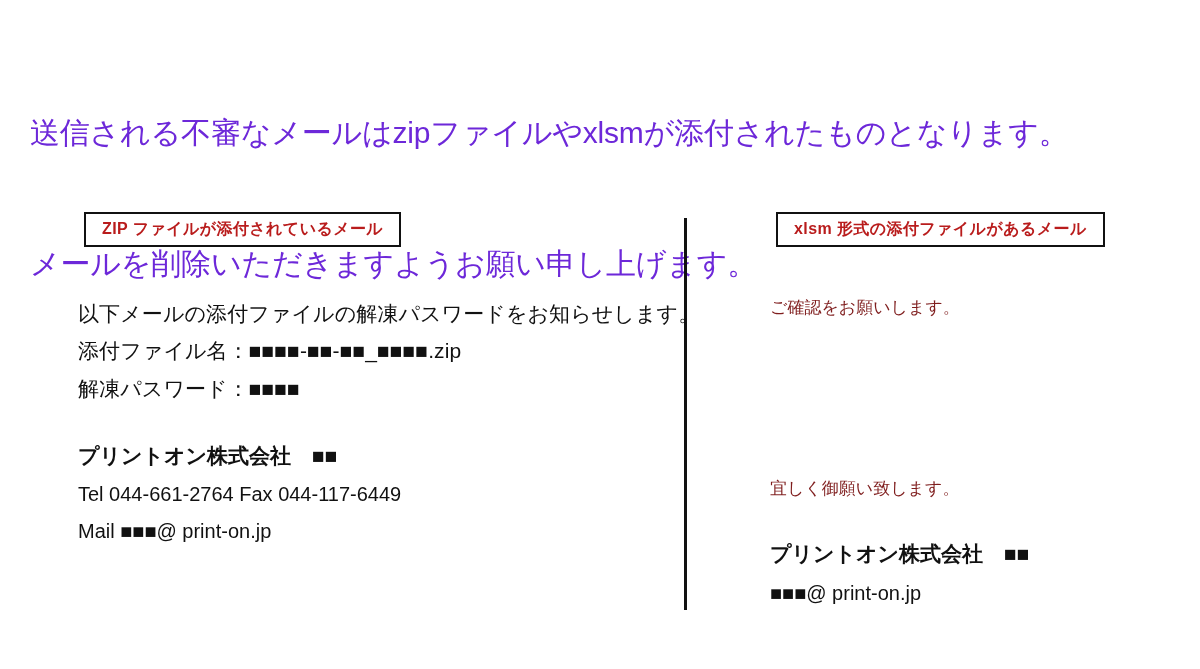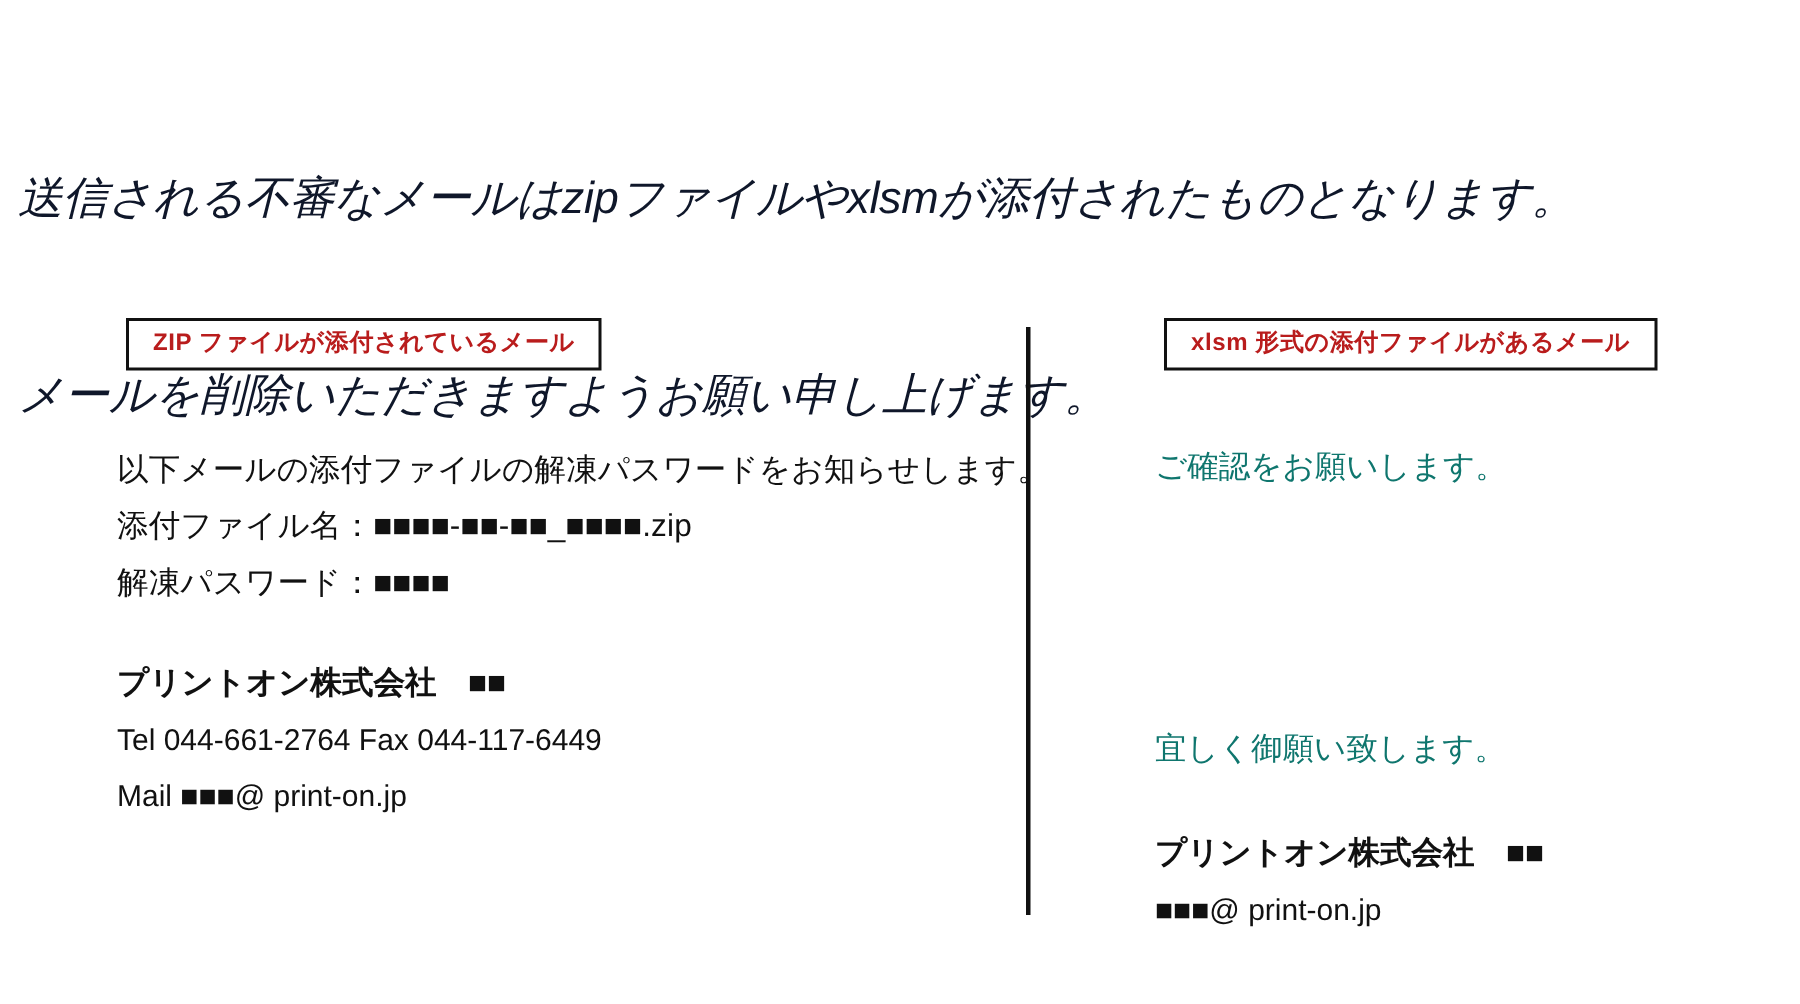--- a/index.html
+++ b/index.html
@@ -17,30 +17,29 @@
   }
   .page {
     position: relative;
     width: 1200px;
     height: 669px;
   }
 
   
   .notice {
     position: absolute;
-    left: 12px;
+    left: 30px;
     top: 24px;
     width: 1150px;
-    color: #0f172a;
+    color: #6d28d9;
     font-size: 30px;
     line-height: 1.45;
     font-weight: 400;
     letter-spacing: -0.2px;
     white-space: pre;
-    font-style: italic;
   }
   .notice .line { display: block; }
 
   
   .divider {
     position: absolute;
     left: 684px;
     top: 218px;
     width: 3px;
     height: 392px;
@@ -85,23 +84,23 @@
     line-height: 1.85;
     color: #111111;
   }
   .sig p { margin: 0; white-space: pre; }
   .sig .company { font-weight: 700; font-size: 21px; }
 
   .gap-lg { height: 150px; }
 
   .right-body {
     margin-top: 46px;
-    font-size: 21px;
+    font-size: 17px;
     line-height: 1.8;
-    color: #0f766e;
+    color: #7f1d1d;
   }
   .right-body p { margin: 0; white-space: pre; }
 
   .right-sig {
     margin-top: 30px;
     font-size: 20px;
     line-height: 1.9;
     color: #111111;
   }
   .right-sig p { margin: 0; white-space: pre; }

